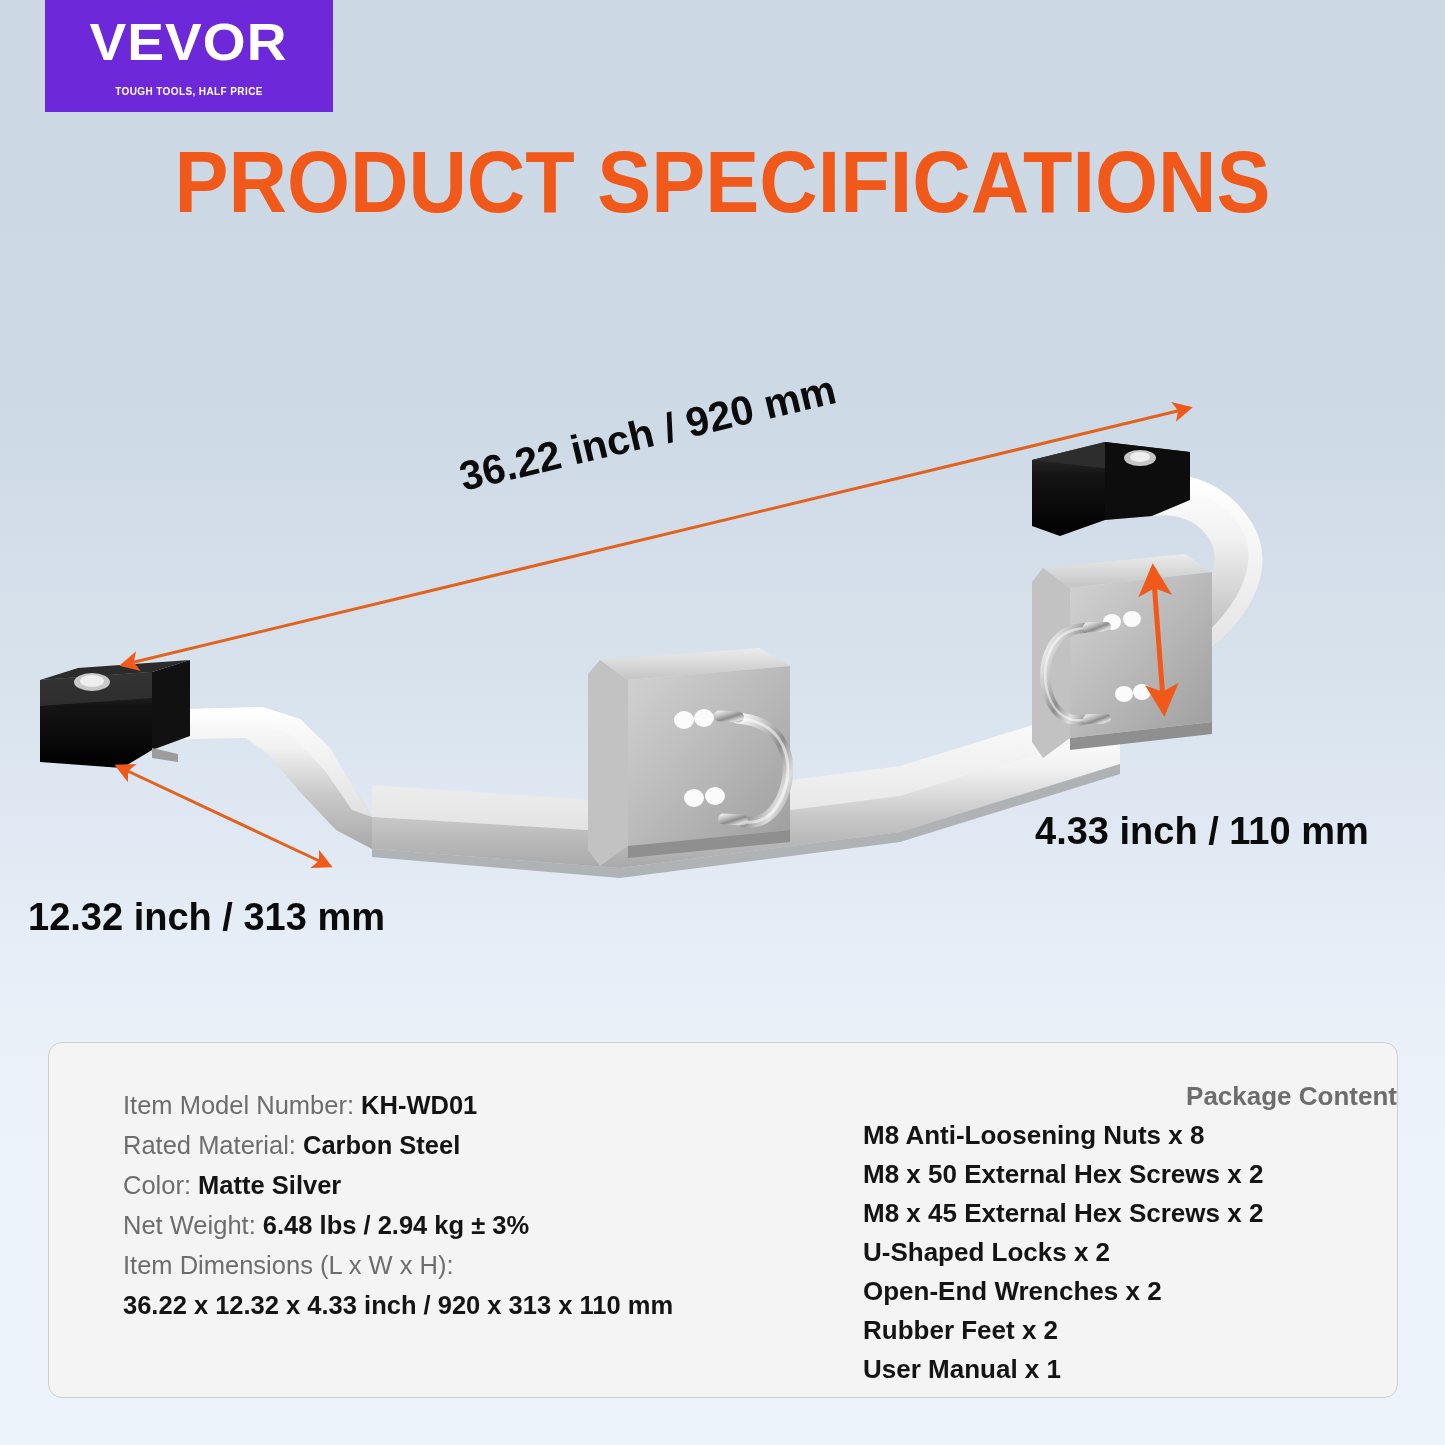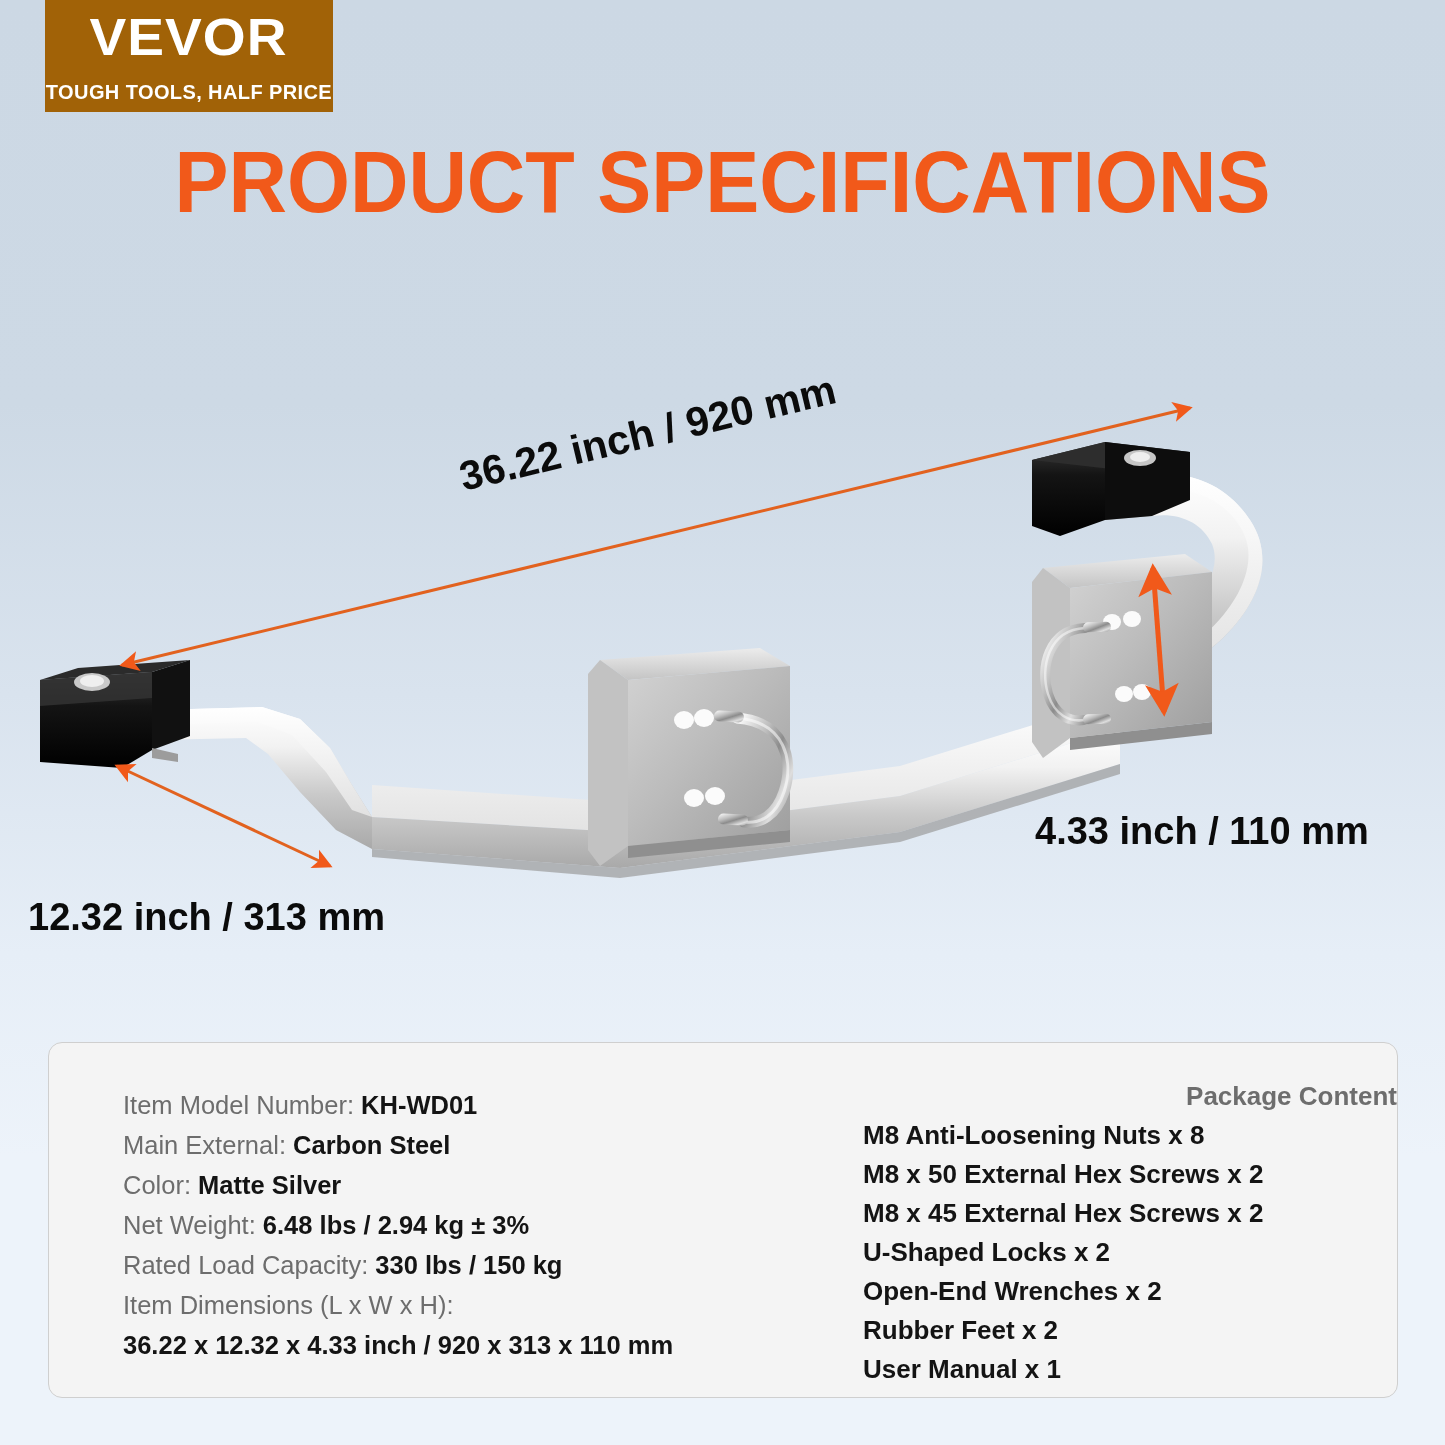--- a/index.html
+++ b/index.html
@@ -21,38 +21,38 @@
     position: relative;
   }
 
   
   .logo-box {
     position: absolute;
     left: 45px;
     top: 0px;
     width: 288px;
     height: 112px;
-    background: #a16207;
+    background: #6d28d9;
     display: flex;
     flex-direction: column;
     align-items: center;
     justify-content: center;
   }
   .logo-word {
     color: #ffffff;
     font-size: 52px;
     font-weight: 700;
     letter-spacing: 1px;
     line-height: 1;
     font-family: "Liberation Sans", sans-serif;
     transform: scaleX(1.06);
   }
   .logo-tag {
     color: #ffffff;
-    font-size: 20px;
+    font-size: 10px;
     font-weight: 700;
     letter-spacing: 0.4px;
     margin-top: 19px;
     line-height: 1;
   }
 
   
   .page-title {
     position: absolute;
     left: 0;
@@ -323,30 +323,27 @@
 <div class="dim-label dim-height">4.33 inch / 110 mm</div>
 <div class="dim-label dim-width">12.32 inch / 313 mm</div>
 
 <div class="spec-card">
 
   <div class="spec-col-left">
     <div class="spec-row">
       <span>Item Model Number: </span><b>KH-WD01</b>
     </div>
     <div class="spec-row">
-      <span>Main External: </span><b>Carbon Steel</b>
+      <span>Rated Material: </span><b>Carbon Steel</b>
     </div>
     <div class="spec-row">
       <span>Color: </span><b>Matte Silver</b>
     </div>
     <div class="spec-row">
       <span>Net Weight: </span><b>6.48 lbs / 2.94 kg ± 3%</b>
-    </div>
-    <div class="spec-row">
-      <span>Rated Load Capacity: </span><b>330 lbs / 150 kg</b>
     </div>
     <div class="spec-row">Item Dimensions (L x W x H):</div>
     <div class="spec-dims-value">36.22 x 12.32 x 4.33 inch / 920 x 313 x 110 mm</div>
   </div>
 
   <div class="spec-col-right">
     <div class="pkg-title">Package Content</div>
     <div class="pkg-item">M8 Anti-Loosening Nuts x 8</div>
     <div class="pkg-item">M8 x 50 External Hex Screws x 2</div>
     <div class="pkg-item">M8 x 45 External Hex Screws x 2</div>

